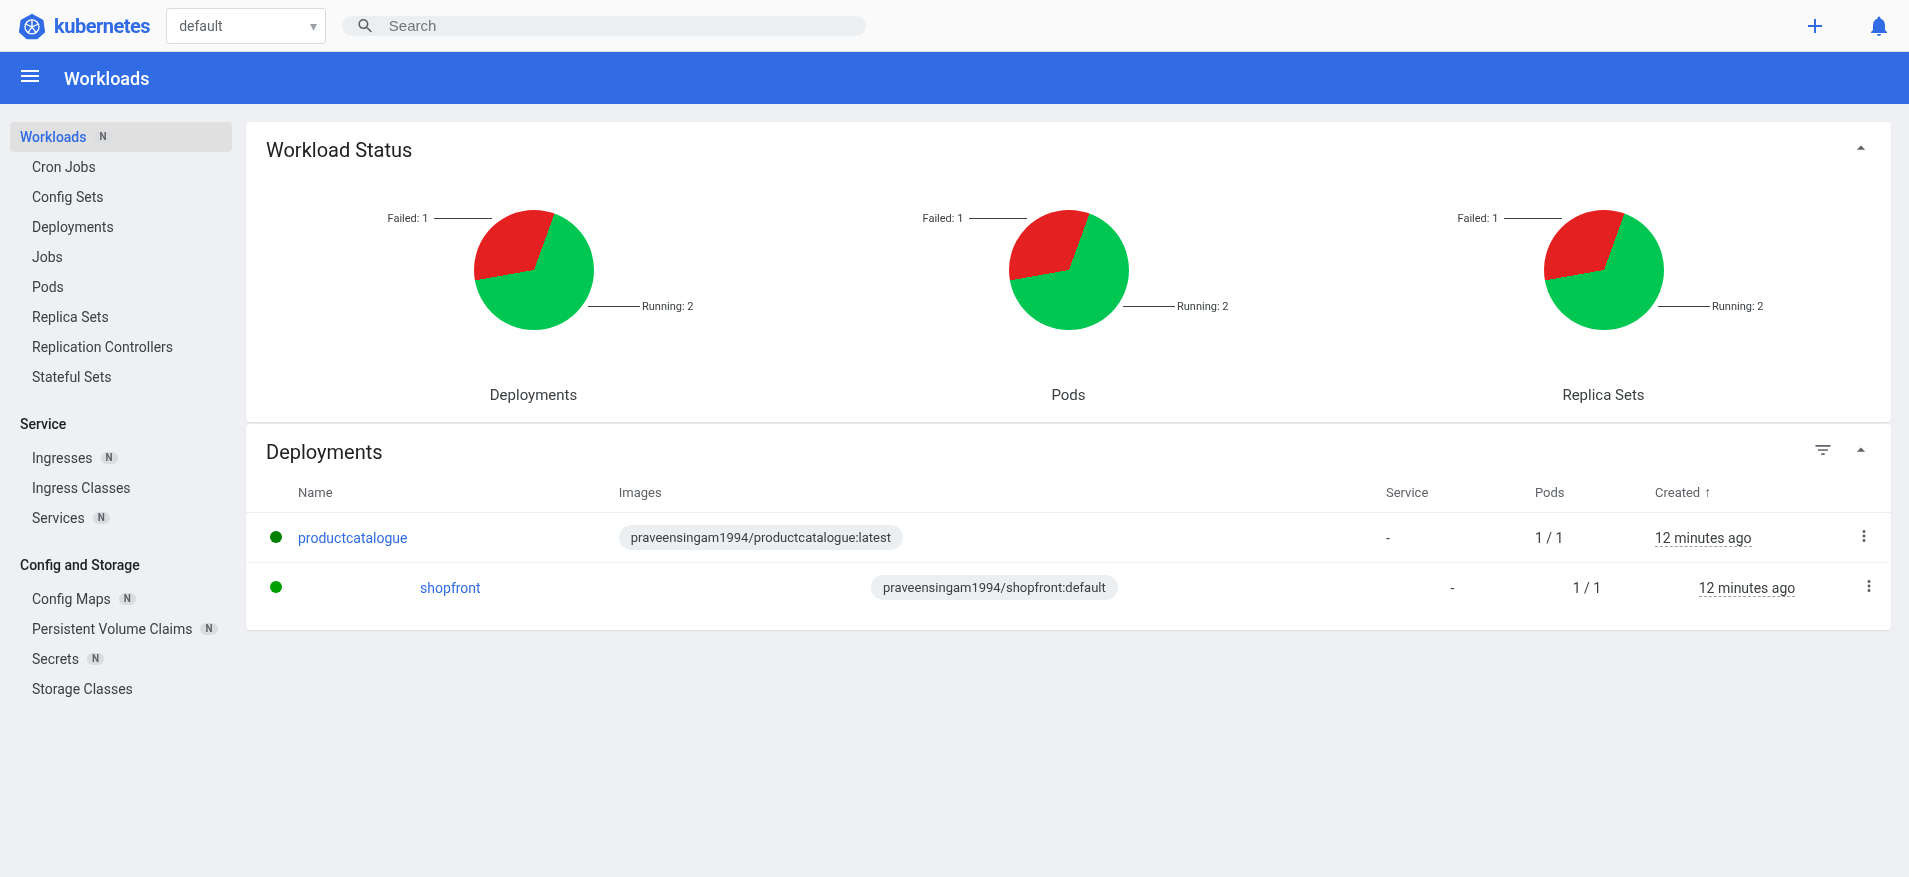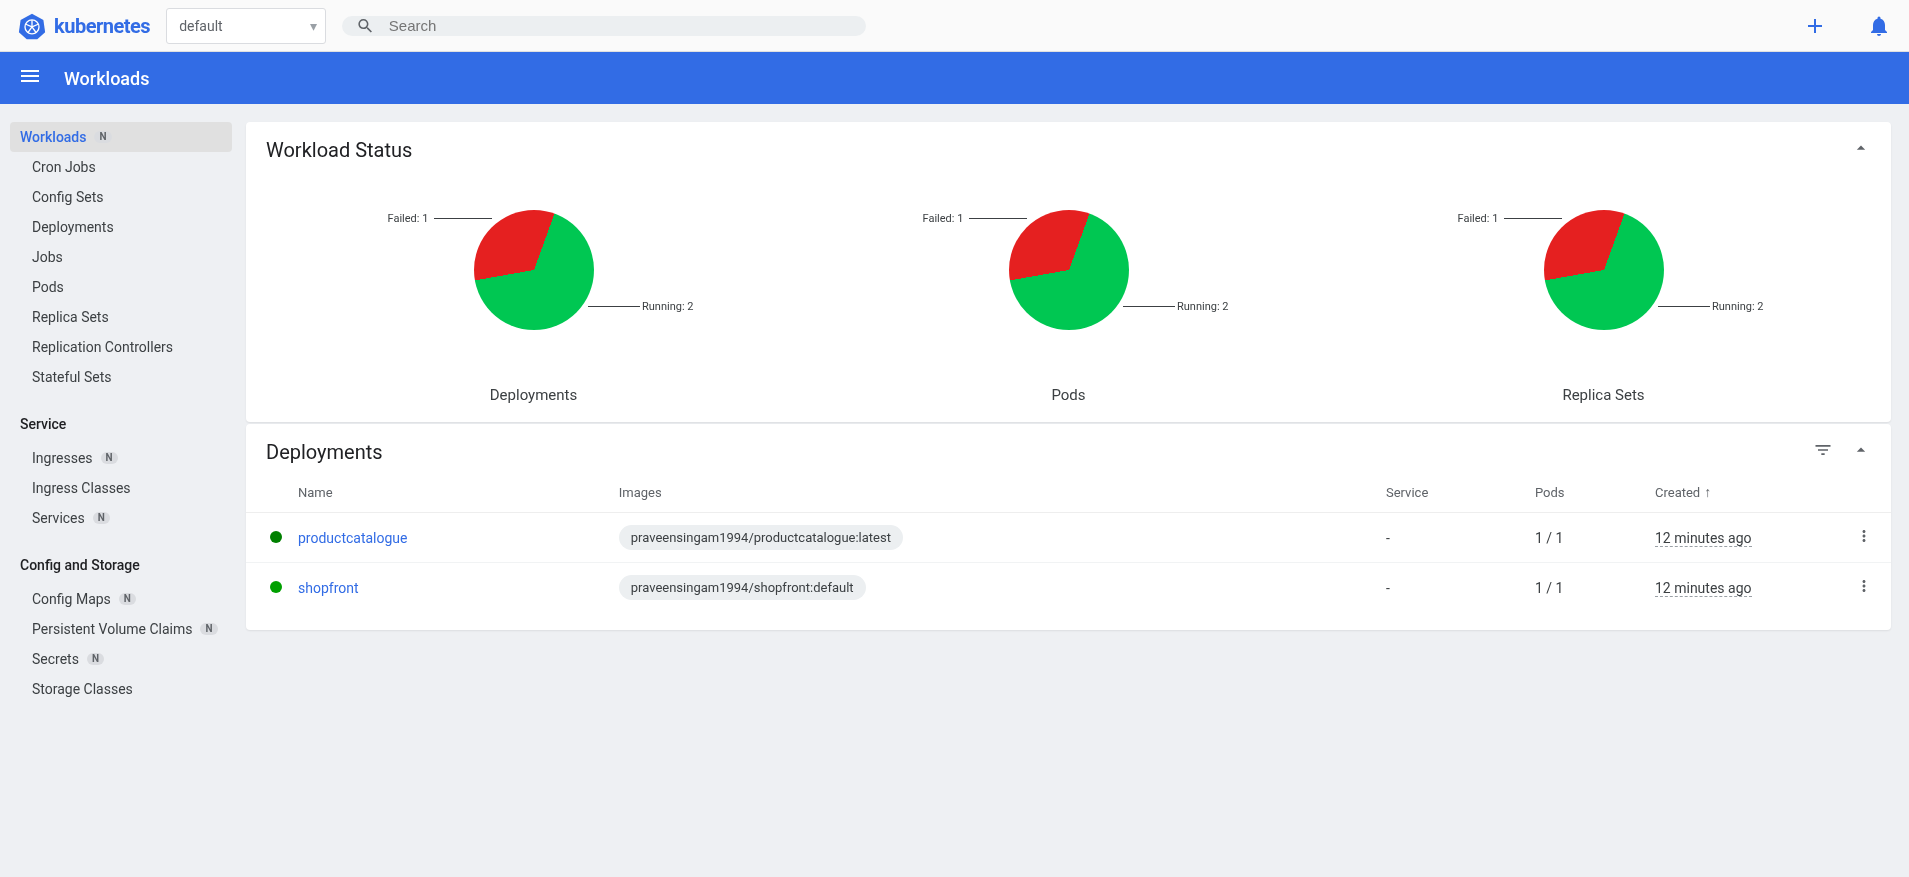--- a/index.html
+++ b/index.html
@@ -49,21 +49,21 @@
 .chart-label.running { right: 20px; top: 120px; }
 .lbl-line { position: absolute; background: #3c4043; height: 1px; }
 .lbl-line.failed { left: 80px; top: 38px; width: 58px; }
 .lbl-line.running { right: 74px; top: 126px; width: 52px; }
 .chart-caption { font-size: 15px; color: #3c4043; }
 
 
 table { width: 100%; border-collapse: collapse; }
 th { text-align: left; font-weight: 400; font-size: 13px; color: #5f6368; padding: 12px 8px; border-bottom: 1px solid #eee; }
 td { font-size: 14px; padding: 12px 8px; border-bottom: 1px solid #f1f3f4; color: #3c4043; vertical-align: middle; }
-tr:last-child td { border-bottom: none; }
+tr:last-child td { border-bottom: none; text-align: center; }
 th:first-child, td:first-child { padding-left: 24px; width: 44px; }
 .status-dot { width: 12px; height: 12px; border-radius: 50%; display: inline-block; }
 .link { color: #326ce5; }
 .chip { background: #eceff1; border-radius: 999px; padding: 5px 12px; font-size: 13px; color: #3c4043; display: inline-block; }
 .created { border-bottom: 1px dashed #9aa0a6; }
 .kebab svg { width: 18px; height: 18px; fill: #5f6368; }
 .sort-arrow { font-size: 14px; color: #5f6368; margin-left: 4px; }
 </style>
 </head>
 <body>

